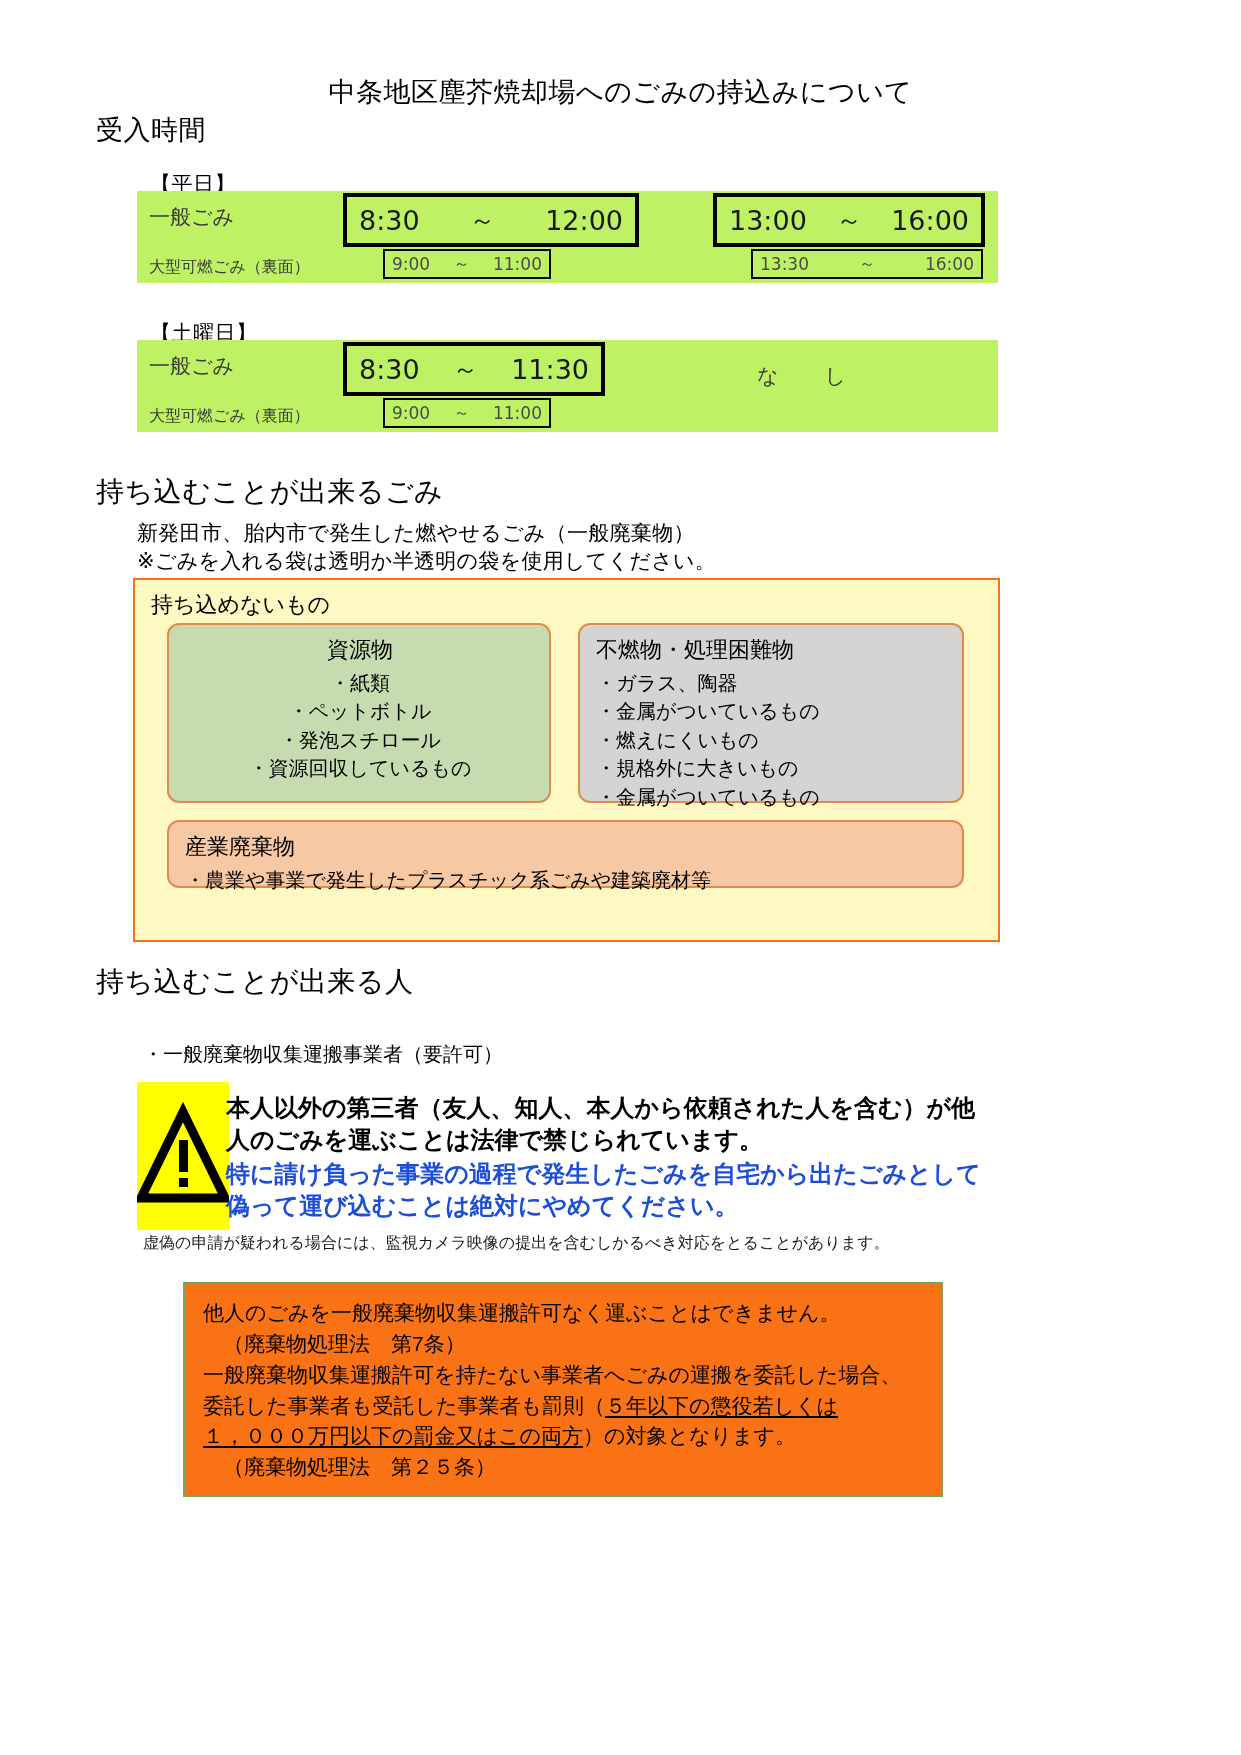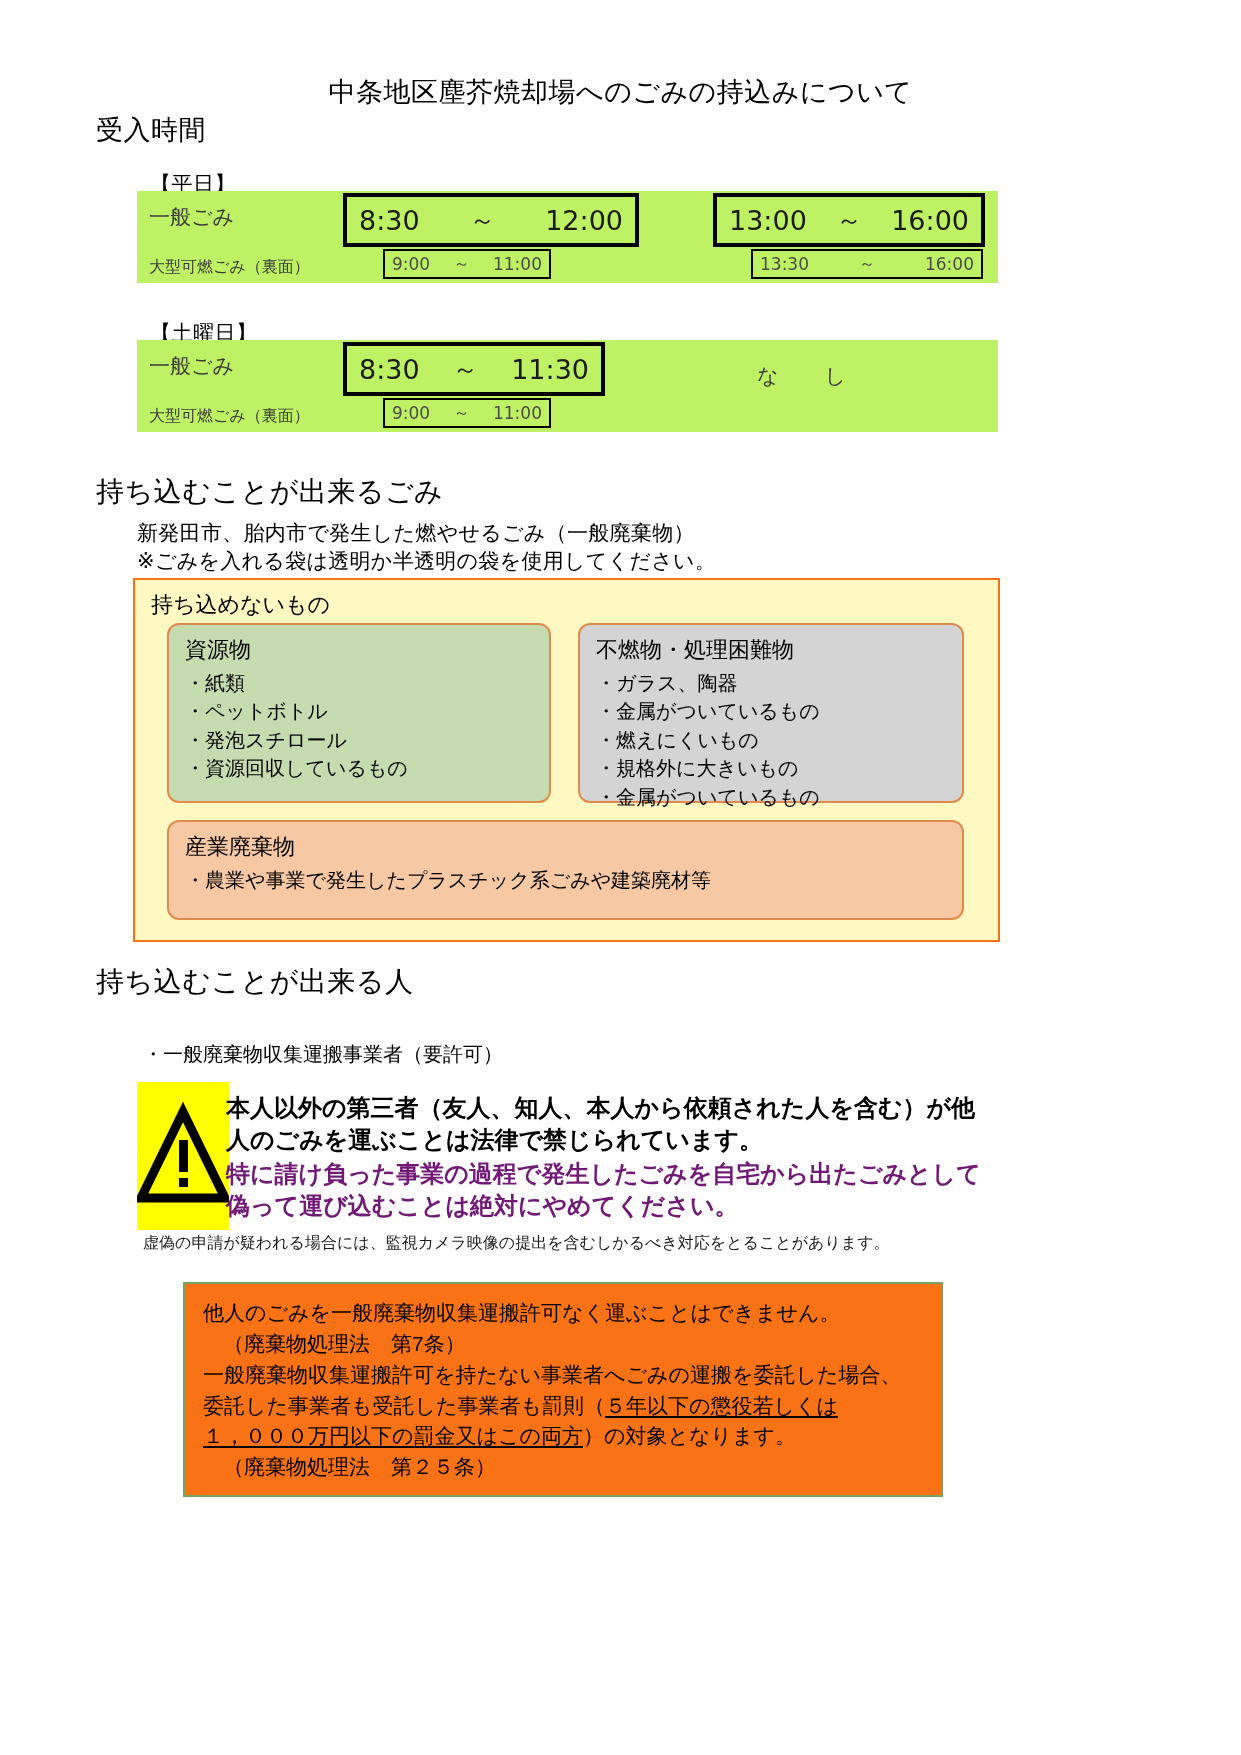--- a/index.html
+++ b/index.html
@@ -182,21 +182,21 @@
     color: #000000;
   }
   .warn-text-2 {
     position: absolute;
     left: 226px;
     top: 1158px;
     width: 760px;
     font-size: 24px;
     font-weight: 700;
     line-height: 1.35;
-    color: #701a75;
+    color: #1d4ed8;
   }
   .fine-print {
     position: absolute;
     left: 143px;
     top: 1233px;
     font-size: 16px;
     white-space: nowrap;
     font-family: "DejaVu Sans", sans-serif;
     color: #1a1a1a;
   }
@@ -286,38 +286,38 @@
   </div>
 
   <div class="sec-h1 sz2" style="top:473px;">持ち込むことが出来るごみ</div>
 
   <div class="txt" style="left:137px; top:519px;">新発田市、胎内市で発生した燃やせるごみ（一般廃棄物）</div>
   <div class="txt" style="left:137px; top:547px;">※ごみを入れる袋は透明か半透明の袋を使用してください。</div>
 
   <div class="green-outer">
     <div class="green-outer-title">持ち込めないもの</div>
 
-    <div class="card green" style="left:32px; top:43px; width:384px; height:180px;">
+    <div class="card green" style="left:32px; top:43px; width:384px; height:180px;text-align:center;">
       <div class="card-title">資源物</div>
       <div class="card-li">・紙類</div>
       <div class="card-li">・ペットボトル</div>
       <div class="card-li">・発泡スチロール</div>
       <div class="card-li">・資源回収しているもの</div>
     </div>
 
     <div class="card gray" style="left:443px; top:43px; width:386px; height:180px;">
       <div class="card-title">不燃物・処理困難物</div>
       <div class="card-li">・ガラス、陶器</div>
       <div class="card-li">・金属がついているもの</div>
       <div class="card-li">・燃えにくいもの</div>
       <div class="card-li">・規格外に大きいもの</div>
       <div class="card-li">・金属がついているもの</div>
     </div>
 
-    <div class="card orange" style="left:32px; top:240px; width:797px; height:100px;">
+    <div class="card orange" style="left:32px; top:240px; width:797px; height:68px;">
       <div class="card-title">産業廃棄物</div>
       <div class="card-li">・農業や事業で発生したプラスチック系ごみや建築廃材等</div>
     </div>
   </div>
 
   <div class="sec-h1 sz2" style="top:963px;">持ち込むことが出来る人</div>
 
   <div class="bullet-line" style="left:143px; top:1041px;">・一般廃棄物収集運搬事業者（要許可）</div>
 
   <div class="warn-tri">

